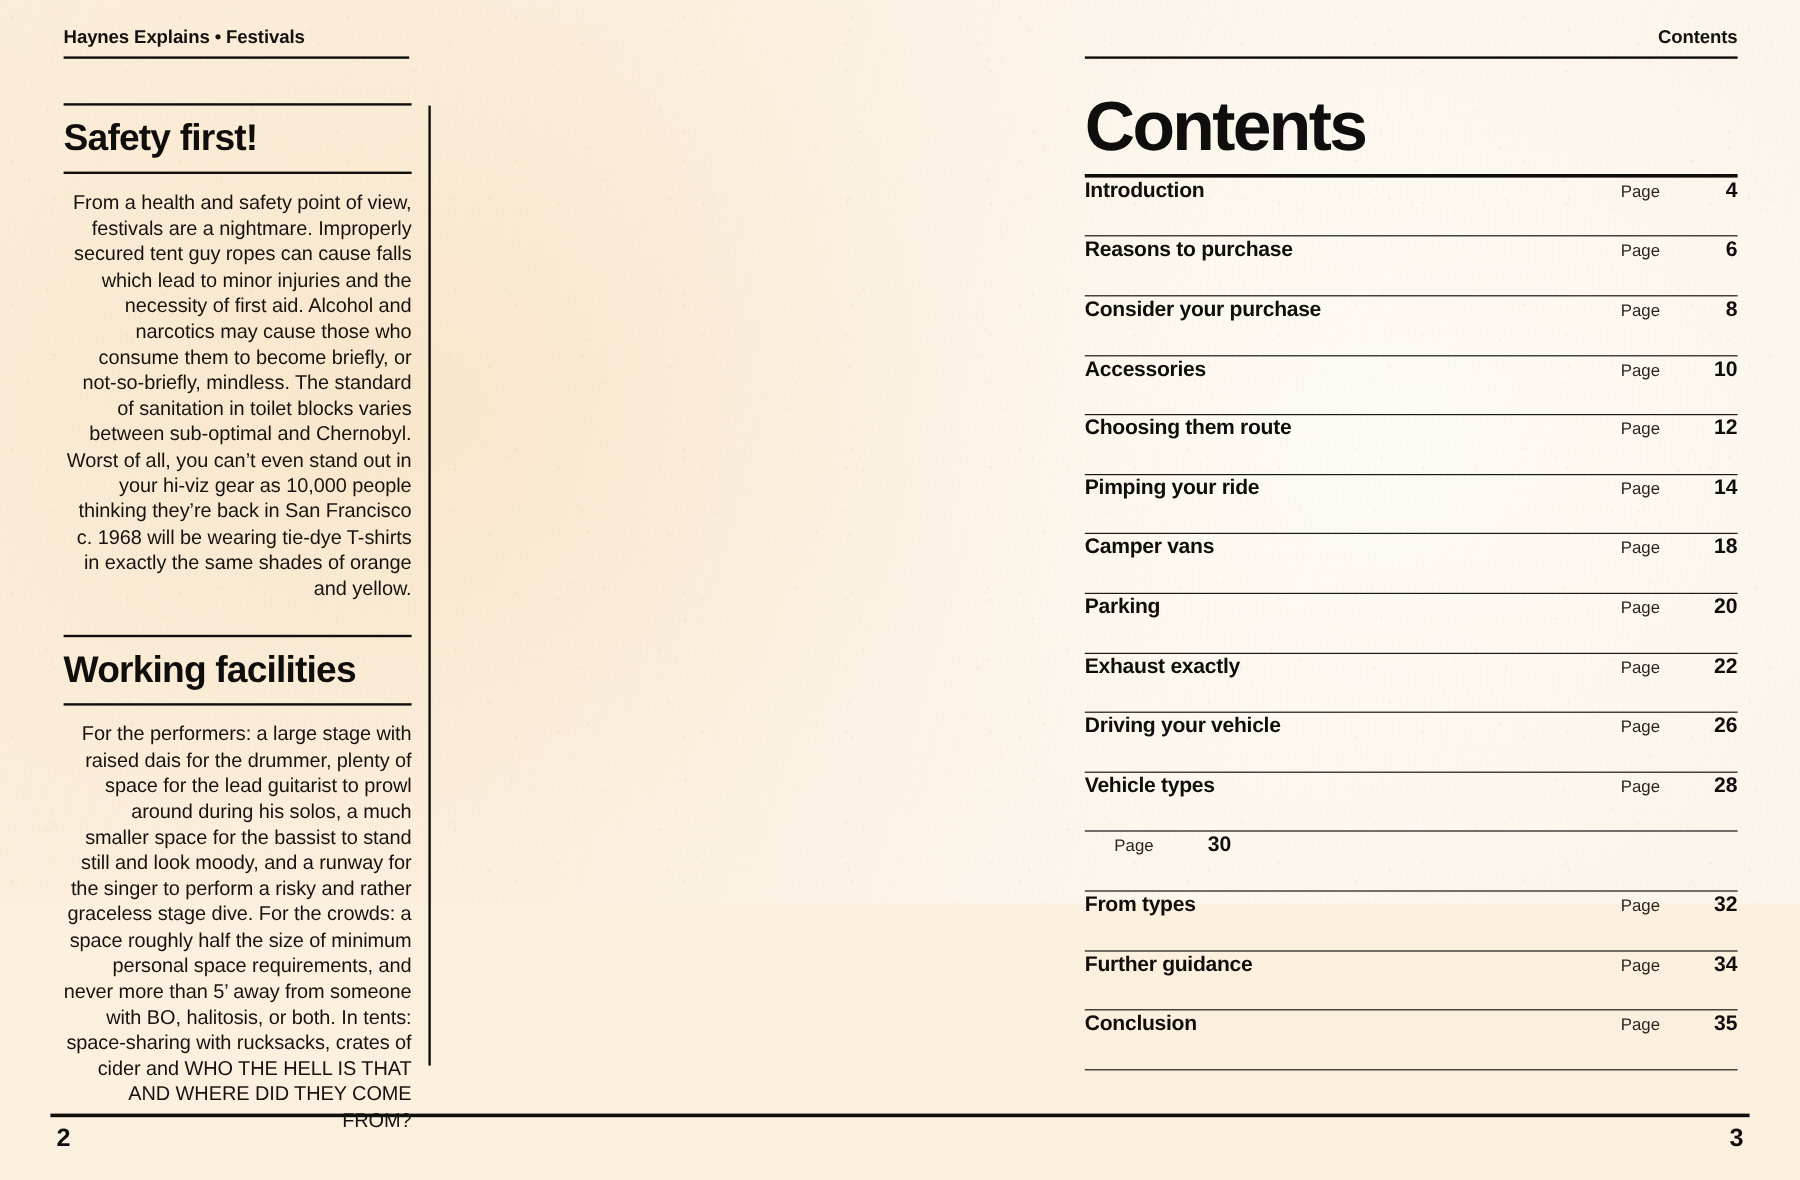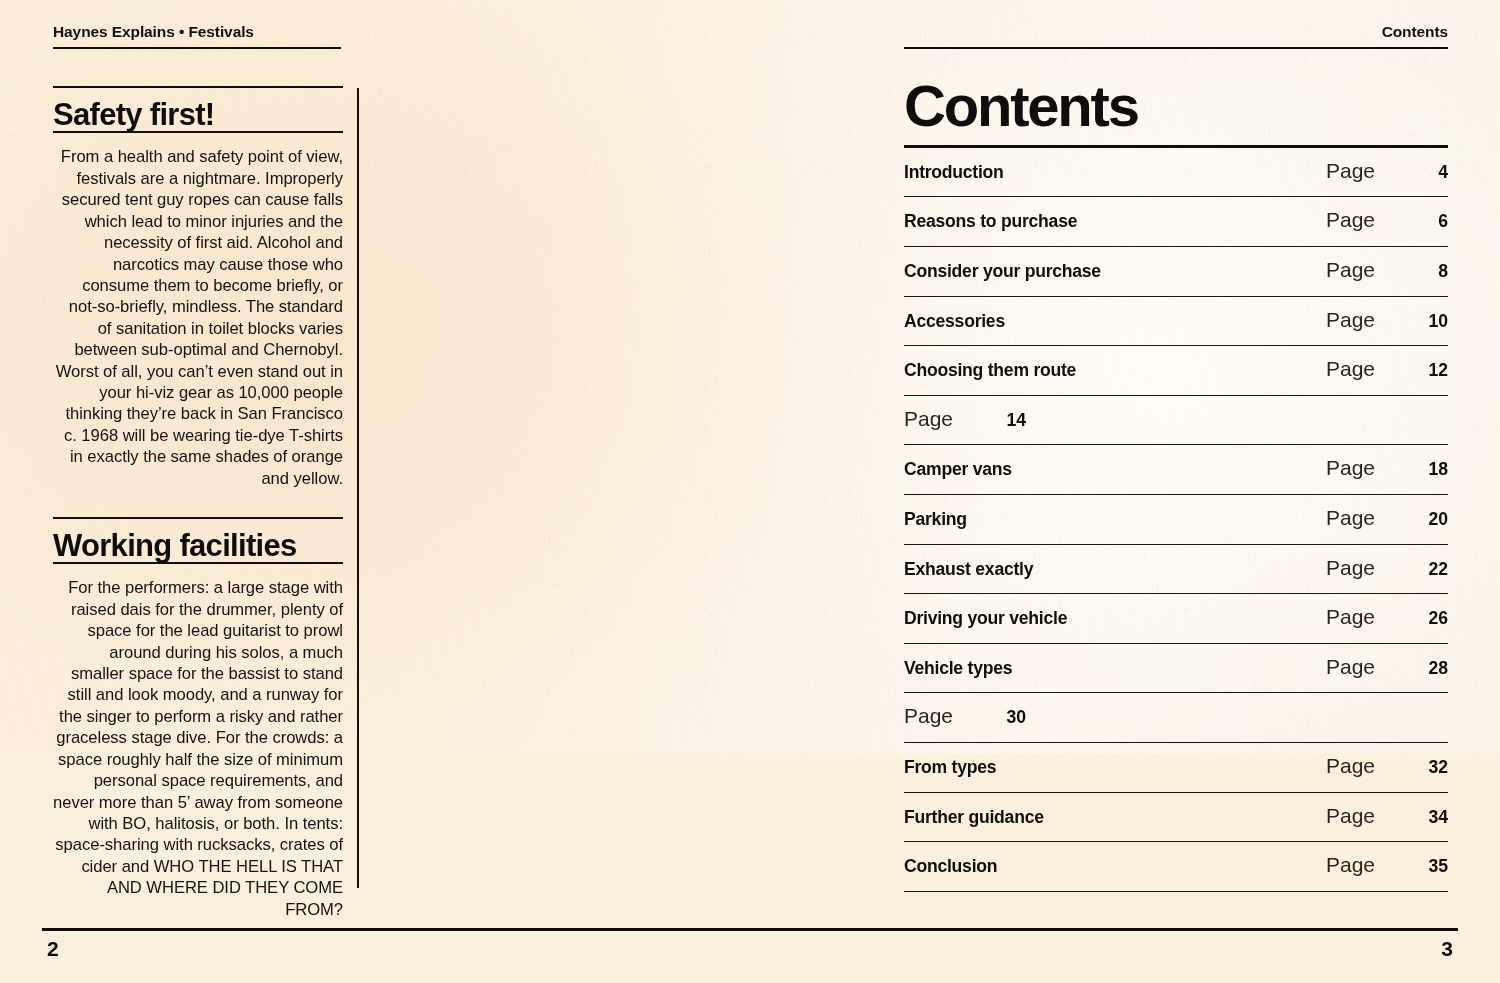--- a/index.html
+++ b/index.html
@@ -98,21 +98,21 @@
   .sec-rule-bot {
     border-top: 2.6px solid #100e0c;
     height: 0;
   }
   h2.sec-title {
     margin: 0;
     font-size: 31px;
     line-height: 1.08;
     font-weight: bold;
     letter-spacing: -0.7px;
-    padding: 10px 0 0 0;
+    padding: 10px 0 12px 0;
     color: #100e0c;
   }
   p.body-copy {
     margin: 0;
     padding-top: 13px;
     font-size: 16.6px;
     line-height: 21.4px;
     letter-spacing: -0.05px;
     color: #16120f;
     text-align: right;
@@ -146,38 +146,37 @@
     padding-bottom: 10px;
   }
   .toc {
     border-top: 3.2px solid #100e0c;
   }
   .toc-row {
     display: flex;
     align-items: baseline;
     border-bottom: 1.7px solid #1a1714;
     height: 49.6px;
-    padding-top: 11px;
   }
   .toc-row:last-child { border-bottom: 1.7px solid #1a1714; }
   .toc-label {
     flex: 1 1 auto;
     font-size: 17.6px;
     font-weight: bold;
     letter-spacing: -0.25px;
     color: #100e0c;
     white-space: nowrap;
   }
   .toc-pageword {
     flex: 0 0 auto;
-    font-size: 21px;
+    font-size: 14px;
     font-weight: normal;
     color: #2a2520;
     width: 82px;
-    text-align: left;
+    text-align: center;
   }
   .toc-pagenum {
     flex: 0 0 auto;
     font-size: 17.6px;
     font-weight: bold;
     color: #100e0c;
     width: 40px;
     text-align: right;
   }
 
@@ -257,20 +256,21 @@
             <span class="toc-label">Accessories</span>
             <span class="toc-pageword">Page</span>
             <span class="toc-pagenum">10</span>
           </div>
           <div class="toc-row">
             <span class="toc-label">Choosing them route</span>
             <span class="toc-pageword">Page</span>
             <span class="toc-pagenum">12</span>
           </div>
           <div class="toc-row">
+            <span class="toc-label">Pimping your ride</span>
             <span class="toc-pageword">Page</span>
             <span class="toc-pagenum">14</span>
           </div>
           <div class="toc-row">
             <span class="toc-label">Camper vans</span>
             <span class="toc-pageword">Page</span>
             <span class="toc-pagenum">18</span>
           </div>
           <div class="toc-row">
             <span class="toc-label">Parking</span>

